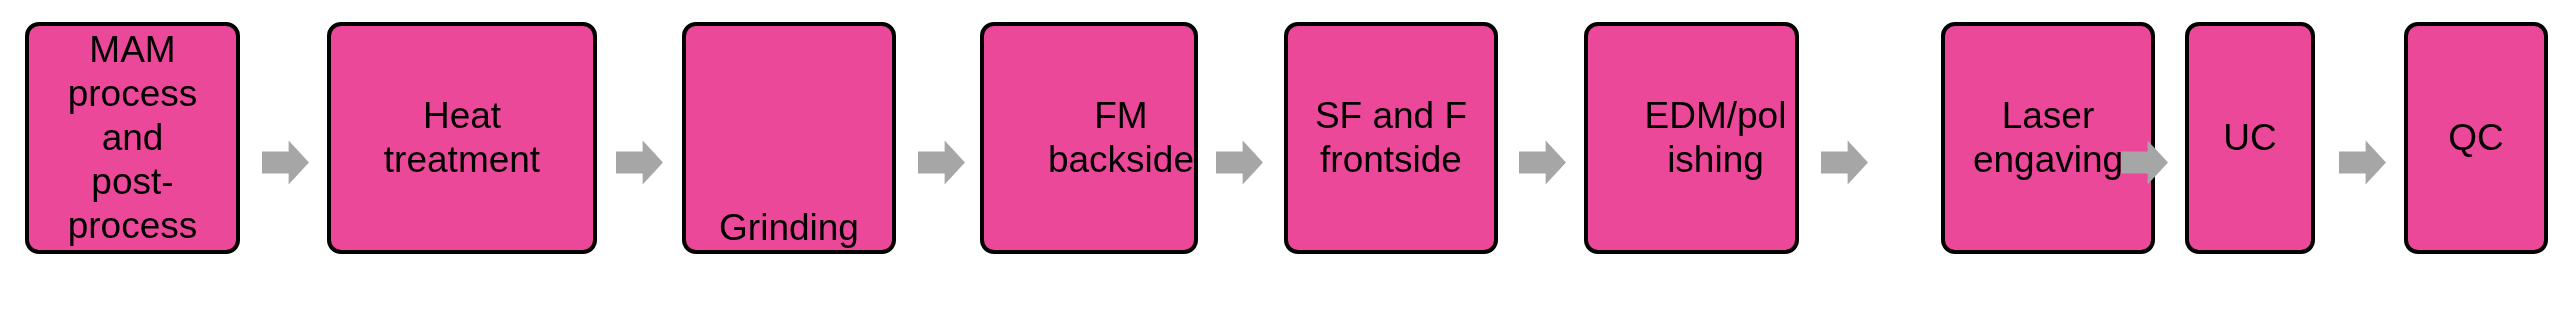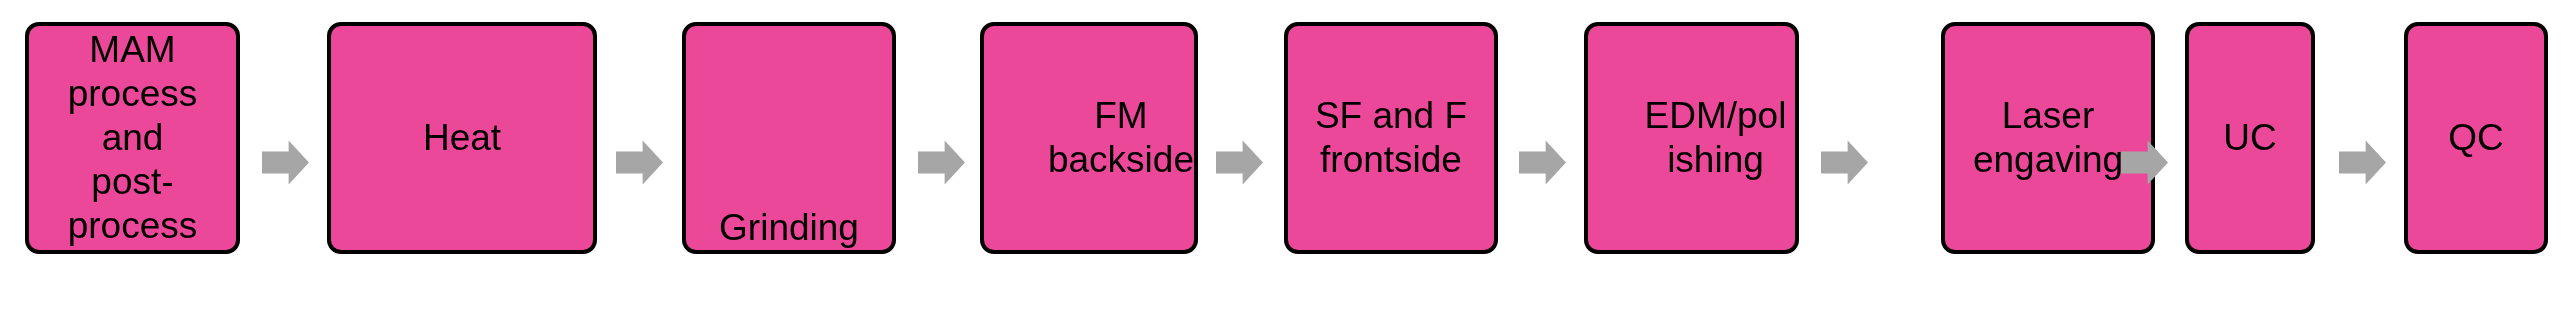--- a/index.html
+++ b/index.html
@@ -80,20 +80,21 @@
     </div>
   </div>
 
   <svg class="flow-arrow a1" viewBox="0 0 60 60">
     <polygon points="0,16 34,16 34,2 60,30 34,58 34,44 0,44" fill="#A6A6A6"></polygon>
   </svg>
 
   <div class="step-box b2">
     <div class="step-label">
       <span class="line">Heat</span>
+      <span class="line">treatment</span>
     </div>
   </div>
 
   <svg class="flow-arrow a2" viewBox="0 0 60 60">
     <polygon points="0,16 34,16 34,2 60,30 34,58 34,44 0,44" fill="#A6A6A6"></polygon>
   </svg>
 
   <div class="step-box b3">
     <div class="step-label">
       <span class="line">Grinding</span>

